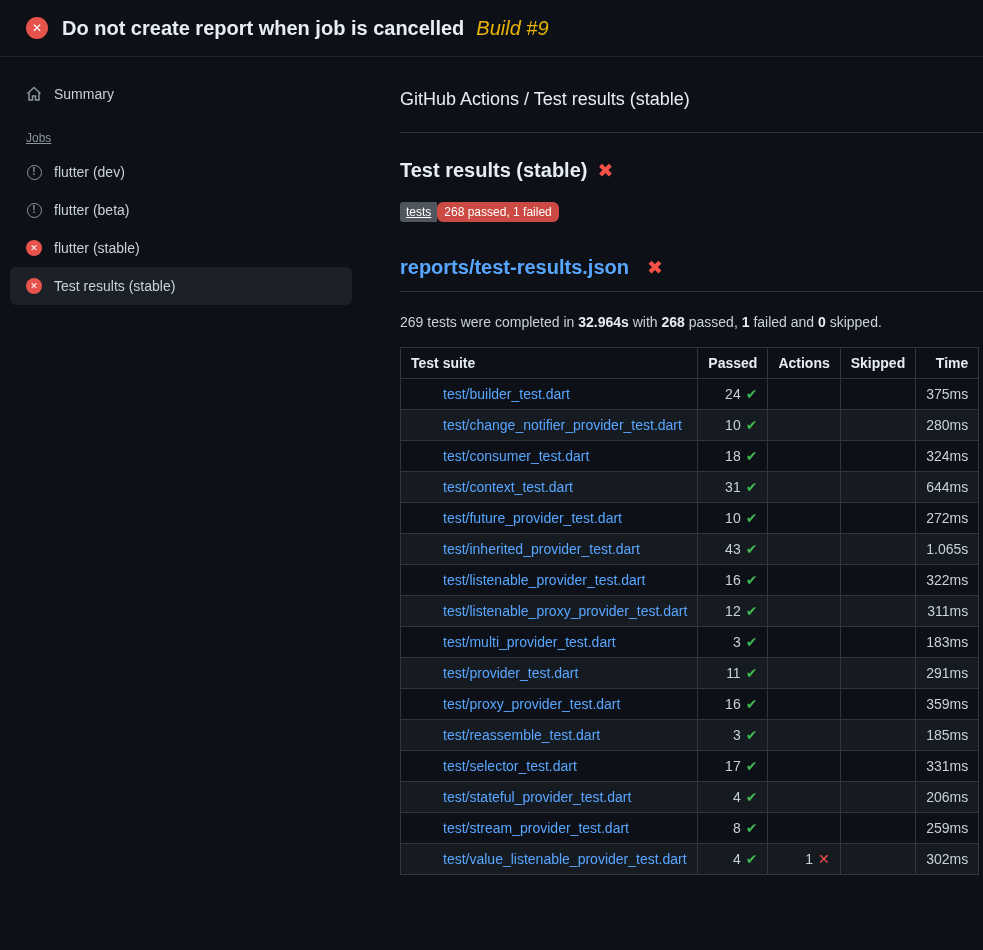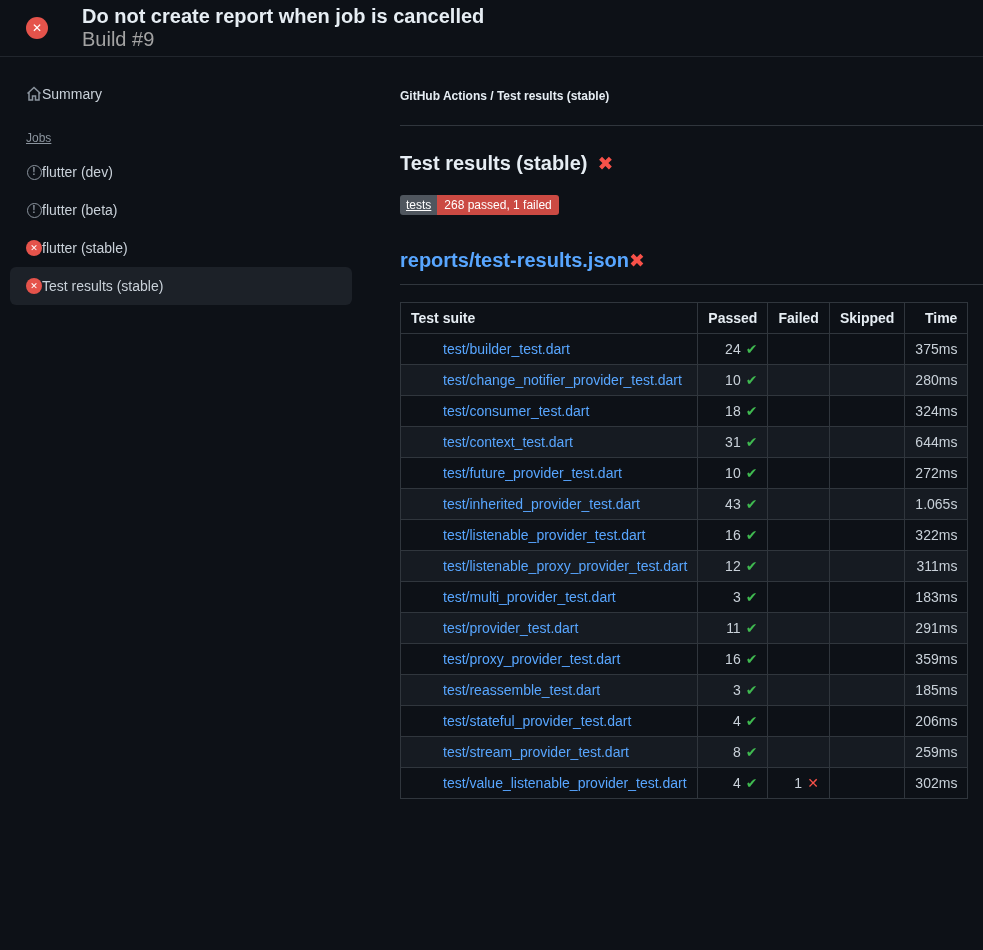--- a/index.html
+++ b/index.html
@@ -22,32 +22,32 @@
   }
   .fail-circle {
     width:22px; height:22px; flex-shrink:0;
     border-radius:50%;
     background:#e5534b;
     color:#fff;
     display:flex; align-items:center; justify-content:center;
     font-size:12px; font-weight:bold; line-height:1;
   }
   .build-title { font-size:20px; font-weight:bold; color:#e6edf3; }
-  .build-number { font-size:20px; font-weight:400; color:#a3a3a3; margin-left:20px; }
+  .build-number { font-size:20px; font-weight:400; color:#eab308; margin-left:12px;font-style:italic; }
 
   
   .layout { display:flex; align-items:flex-start; }
 
   
   .sidebar {
     width:400px; flex-shrink:0;
     padding:18px 48px 0 10px;
   }
   .side-item {
-    display:flex; align-items:center; 
+    display:flex; align-items:center; gap:12px;
     padding:11px 16px;
     border-radius:6px;
     font-size:14px;
     color:#c9d1d9;
     cursor:pointer;
   }
   .side-item.selected { background:#1c2128; }
   .jobs-label {
     color:#8b949e; font-size:12px;
     padding:18px 16px 8px 16px;
@@ -63,46 +63,46 @@
   .fail-circle-sm {
     width:16px; height:16px; border-radius:50%;
     background:#e5534b; color:#fff;
     font-size:9px; font-weight:bold; line-height:1;
     display:flex; align-items:center; justify-content:center;
   }
   .home-svg { stroke:#8b949e; }
 
   
   .main { flex:1; padding:32px 31px 0 0; min-width:0; }
-  .crumb { font-size:12px; font-weight:bold; color:#e6edf3; }
+  .crumb { font-size:18px; font-weight:normal; color:#e6edf3; }
   .run-status { font-size:12px; color:#8b949e; margin-top:7px; }
   .divider {
     border:none; border-top:1px solid #30363d;
     margin:22px -31px 0 0;
   }
   .section-heading {
     margin-top:26px;
     font-size:20px; font-weight:bold; color:#e6edf3;
     display:flex; align-items:center; gap:10px;
   }
   .big-x { color:#f85149; font-size:19px; font-weight:bold; line-height:1; }
 
   .badge {
     display:inline-flex; margin-top:20px;
     font-size:12px; line-height:1;
     border-radius:3px; overflow:hidden;
   }
   .badge-label { background:#4f565e; color:#fff; padding:4px 6px;text-decoration:underline; }
-  .badge-value { background:#cb4a43; color:#fff; padding:4px 7px; }
+  .badge-value { background:#cb4a43; color:#fff; padding:4px 7px;border-radius:6px; }
 
   .report-heading {
     margin:34px -31px 0 0;
     padding-bottom:12px;
     border-bottom:1px solid #30363d;
-    display:flex; align-items:center; gap:0;
+    display:flex; align-items:center; gap:18px;
   }
   .report-link {
     font-size:20px; font-weight:bold;
     color:#58a6ff; text-decoration:none; cursor:pointer;
   }
 
   .summary-line { margin-top:22px; font-size:14px; color:#c9d1d9; }
   .summary-line b { color:#e6edf3; }
 
   
@@ -124,21 +124,21 @@
   .suite-link { color:#58a6ff; text-decoration:none; cursor:pointer;margin-left:32px; }
   .check { color:#3fb950; font-weight:bold; margin-left:5px; }
   .cross { color:#f85149; font-weight:bold; margin-left:5px; }
   .time-cell { text-align:right; color:#c9d1d9; }
 </style>
 </head>
 <body>
 
 <header class="app-header">
   <span class="fail-circle">✕</span>
-  <h1 style="display:flex;align-items:baseline;flex-direction:column;">
+  <h1 style="display:flex;align-items:baseline;">
     <span class="build-title">Do not create report when job is cancelled</span>
     <span class="build-number">Build #9</span>
   </h1>
 </header>
 
 <div class="layout">
 
   <aside class="sidebar">
 
     <div class="side-item">
@@ -196,34 +196,35 @@
     <div class="badge">
       <span class="badge-label">tests</span>
       <span class="badge-value">268 passed, 1 failed</span>
     </div>
 
     <h2 class="report-heading">
       <a class="report-link">reports/test-results.json</a>
       <span class="big-x">✖</span>
     </h2>
 
+    <p class="summary-line"><span>269 tests were completed in </span><b>32.964s</b><span> with </span><b>268</b><span> passed, </span><b>1</b><span> failed and </span><b>0</b><span> skipped.</span></p>
 
     <table class="results">
       <colgroup>
         <col style="width:270px">
         <col style="width:68px">
         <col style="width:68px">
         <col style="width:76px">
         <col style="width:70px">
       </colgroup>
       <thead>
         <tr>
           <th>Test suite</th>
           <th class="num">Passed</th>
-          <th class="num">Failed</th>
+          <th class="num">Actions</th>
           <th class="num">Skipped</th>
           <th class="num">Time</th>
         </tr>
       </thead>
       <tbody>
   <tr>
     <td>
       <a class="suite-link">test/builder_test.dart</a>
     </td>
     <td class="num">
@@ -431,20 +432,37 @@
       <span></span>
     </td>
     <td class="num">
       <span></span>
     </td>
     <td class="time-cell">
       <span>185ms</span>
     </td>
   </tr>
 
+  <tr>
+    <td>
+      <a class="suite-link">test/selector_test.dart</a>
+    </td>
+    <td class="num">
+      <span>17</span><span class="check">✔</span>
+    </td>
+    <td class="num">
+      <span></span>
+    </td>
+    <td class="num">
+      <span></span>
+    </td>
+    <td class="time-cell">
+      <span>331ms</span>
+    </td>
+  </tr>
 
   <tr>
     <td>
       <a class="suite-link">test/stateful_provider_test.dart</a>
     </td>
     <td class="num">
       <span>4</span><span class="check">✔</span>
     </td>
     <td class="num">
       <span></span>

